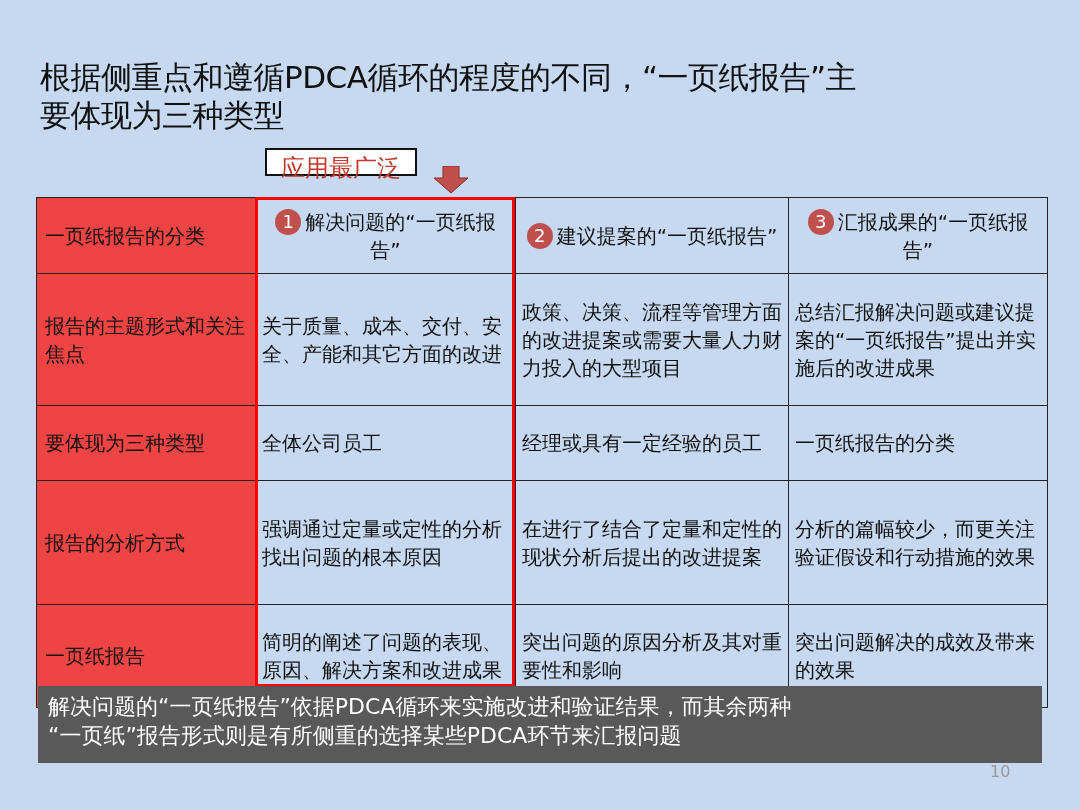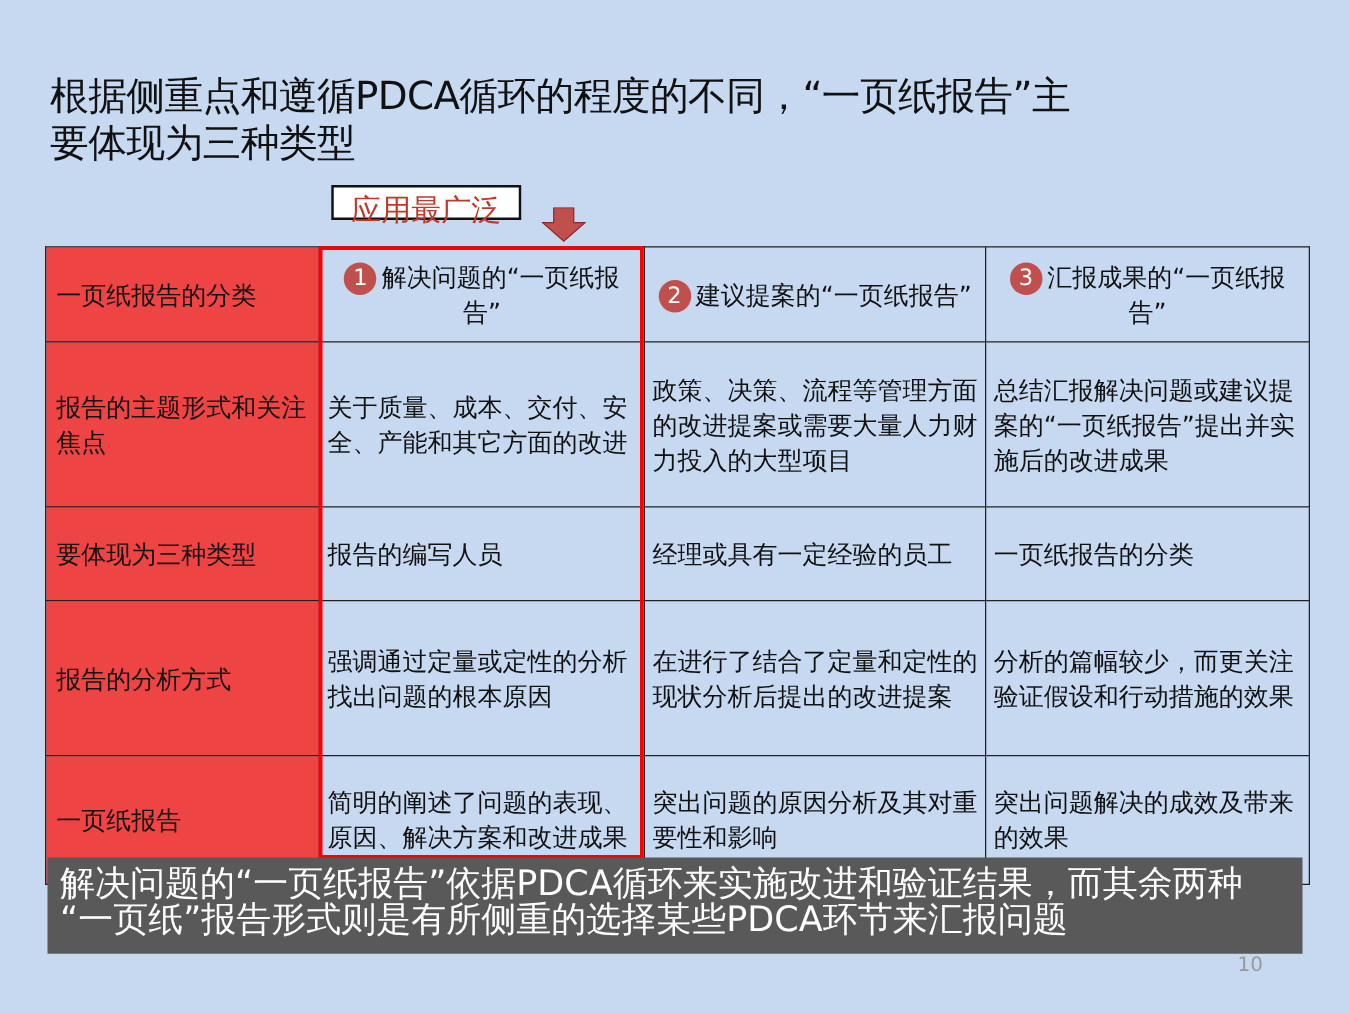--- a/index.html
+++ b/index.html
@@ -39,21 +39,21 @@
     display: inline-block; width: 26px; height: 26px; border-radius: 50%;
     background: #c0504d; color: #fff; font-size: 18px; line-height: 26px;
     text-align: center; vertical-align: 1px; margin-right: 4px;
   }
   .highlight {
     position: absolute; left: 255px; top: 197px; width: 260px; height: 490px;
     border: 3px solid #ff0000; box-sizing: border-box; pointer-events: none;
   }
   .footer {
     position: absolute; left: 38px; top: 686px; width: 1004px; height: 77px;
-    background: #595959; color: #fff; font-size: 28px; line-height: 29px;
+    background: #595959; color: #fff; font-size: 22px; line-height: 29px;
     padding: 6px 10px; box-sizing: border-box;
   }
   .footer span { display: block; }
   .pagenum {
     position: absolute; left: 990px; top: 762px; width: 30px;
     font-size: 16px; color: #999; text-align: left;
   }
 </style>
 </head>
 <body>
@@ -90,21 +90,21 @@
     </td>
   </tr>
   <tr style="height:132px">
     <td class="rowhead">报告的主题形式和关注焦点</td>
     <td>关于质量、成本、交付、安全、产能和其它方面的改进</td>
     <td>政策、决策、流程等管理方面的改进提案或需要大量人力财力投入的大型项目</td>
     <td>总结汇报解决问题或建议提案的“一页纸报告”提出并实施后的改进成果</td>
   </tr>
   <tr style="height:75px">
     <td class="rowhead">要体现为三种类型</td>
-    <td>报告的编写人员</td>
+    <td>全体公司员工</td>
     <td>经理或具有一定经验的员工</td>
     <td>一页纸报告的分类</td>
   </tr>
   <tr style="height:124px">
     <td class="rowhead">报告的分析方式</td>
     <td>强调通过定量或定性的分析找出问题的根本原因</td>
     <td>在进行了结合了定量和定性的现状分析后提出的改进提案</td>
     <td>分析的篇幅较少，而更关注验证假设和行动措施的效果</td>
   </tr>
   <tr style="height:103px">

